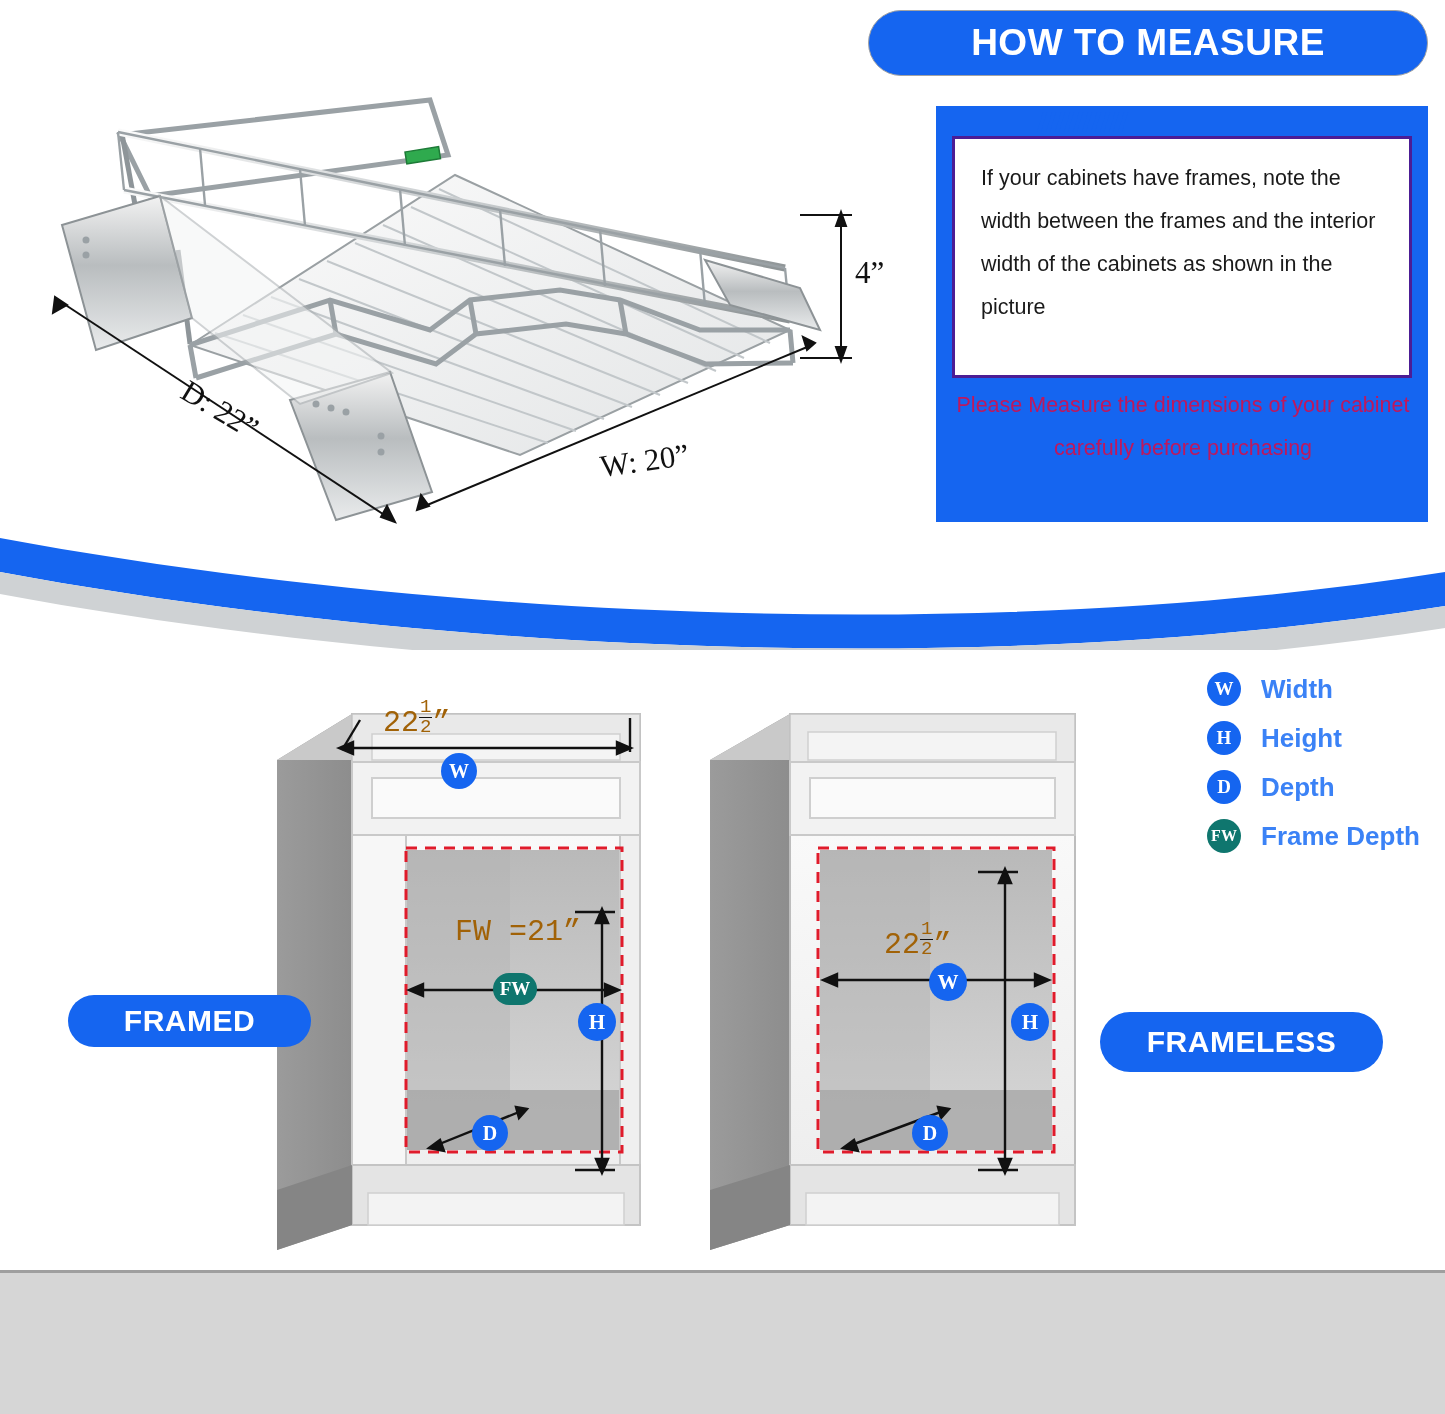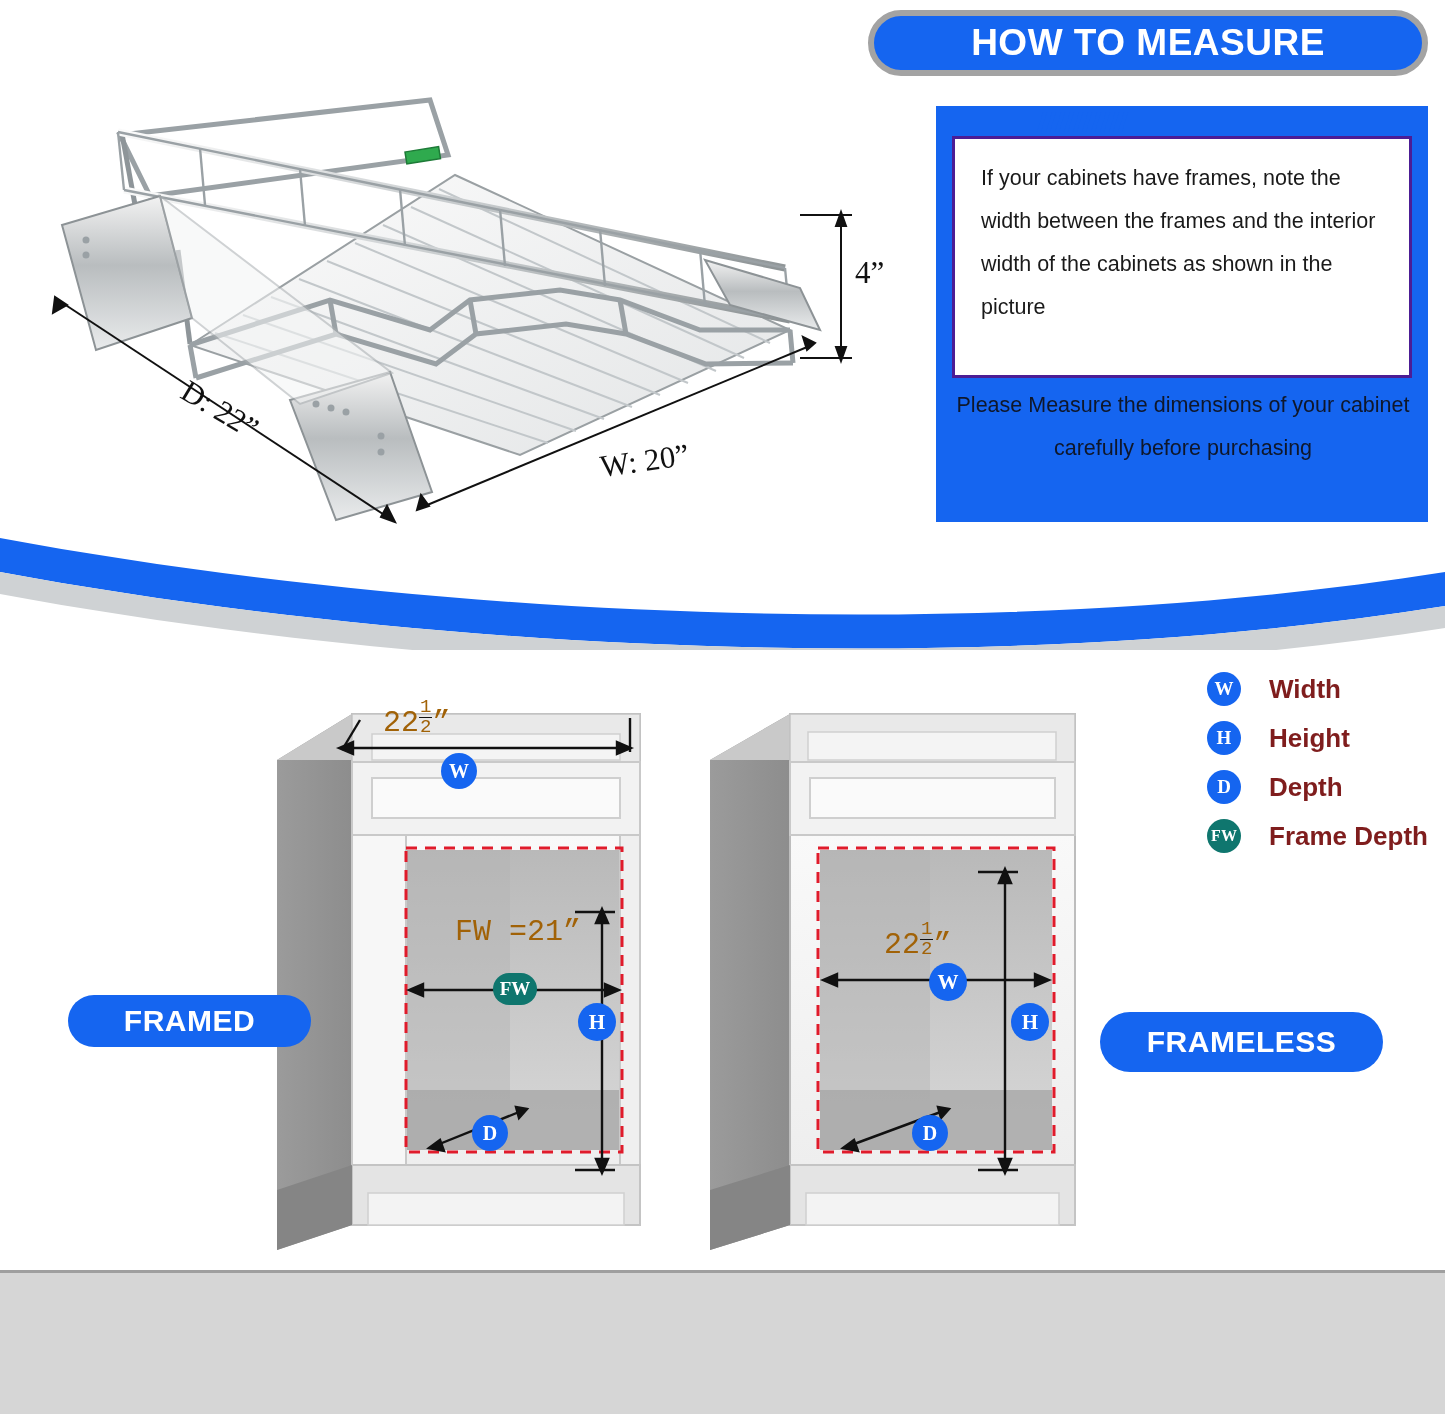--- a/index.html
+++ b/index.html
@@ -28,41 +28,41 @@
     display:flex; align-items:center; justify-content:center;
     font-weight:bold;
     font-family:"Liberation Serif", serif;
   }
   .badge.red { background:#0f766e; }
 
   
   #htm-pill {
     position:absolute; left:868px; top:10px; width:560px; height:66px;
     font-size:37px;
-    border:6px solid #a3a3a3;
+    border:1px solid #a3a3a3;
   }
   #htm-panel {
     position:absolute; left:936px; top:106px; width:492px; height:416px;
     background:#1565f0;
   }
   #htm-inner {
     position:absolute; left:952px; top:136px; width:460px; height:242px;
     background:#fff;
     border:3px solid #4c1d95;
     padding:18px 22px 10px 26px;
   }
   #htm-inner p {
     margin:0;
     font-size:21.5px;
     line-height:43px;
     color:#1a1a1a;
   }
   #htm-foot {
     position:absolute; left:950px; top:384px; width:466px; height:130px;
-    color:#0f172a;
+    color:#be185d;
     text-align:center;
     font-size:21.5px;
     line-height:43px;
   }
   
   #hatch-top {
     position:absolute; left:1040px; top:112px; width:100px; height:20px;
     display:flex; gap:5px;
   }
   #hatch-top i { display:block; width:4px; height:20px; background:#1565f0; transform:skewX(-18deg); }
@@ -80,22 +80,22 @@
   #cab-section { position:absolute; left:0; top:650px; width:1445px; height:620px; }
 
   #framed-pill  { position:absolute; left:68px;  top:995px;  width:243px; height:52px; font-size:30px; }
   #frameless-pill{ position:absolute; left:1100px; top:995px; width:283px; height:60px; font-size:30px;margin-top:17px; }
 
   
   #legend { position:absolute; left:1207px; top:672px; width:230px; }
   .legend-row { display:flex; align-items:center; margin-bottom:15px; }
   .legend-row .badge { width:34px; height:34px; font-size:19px; flex:0 0 34px; }
   .legend-row .ltext {
-    margin-left:28px;
-    color:#7f1d1d;
+    margin-left:20px;
+    color:#3b82f6;
     font-weight:bold;
     font-size:26px;
     line-height:29px;
   }
 
   
   .dimtext {
     position:absolute;
     font-family:Liberation Mono, monospace;
     font-size:30px;

